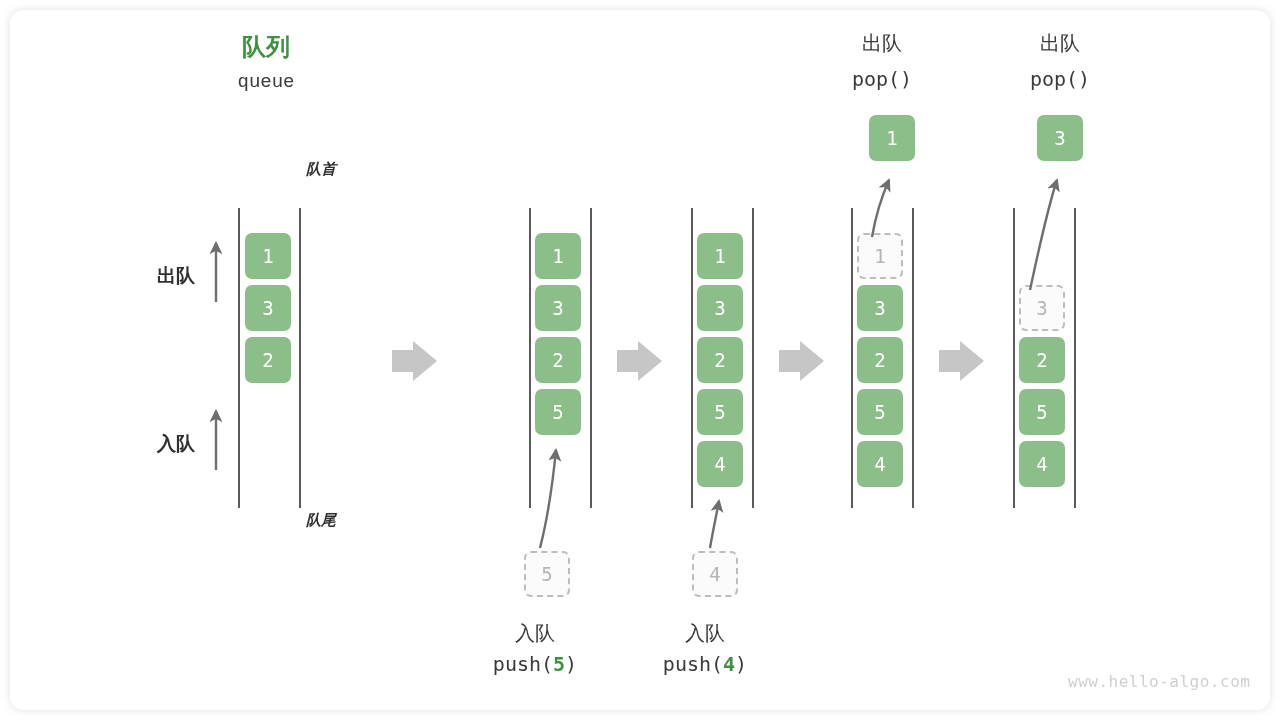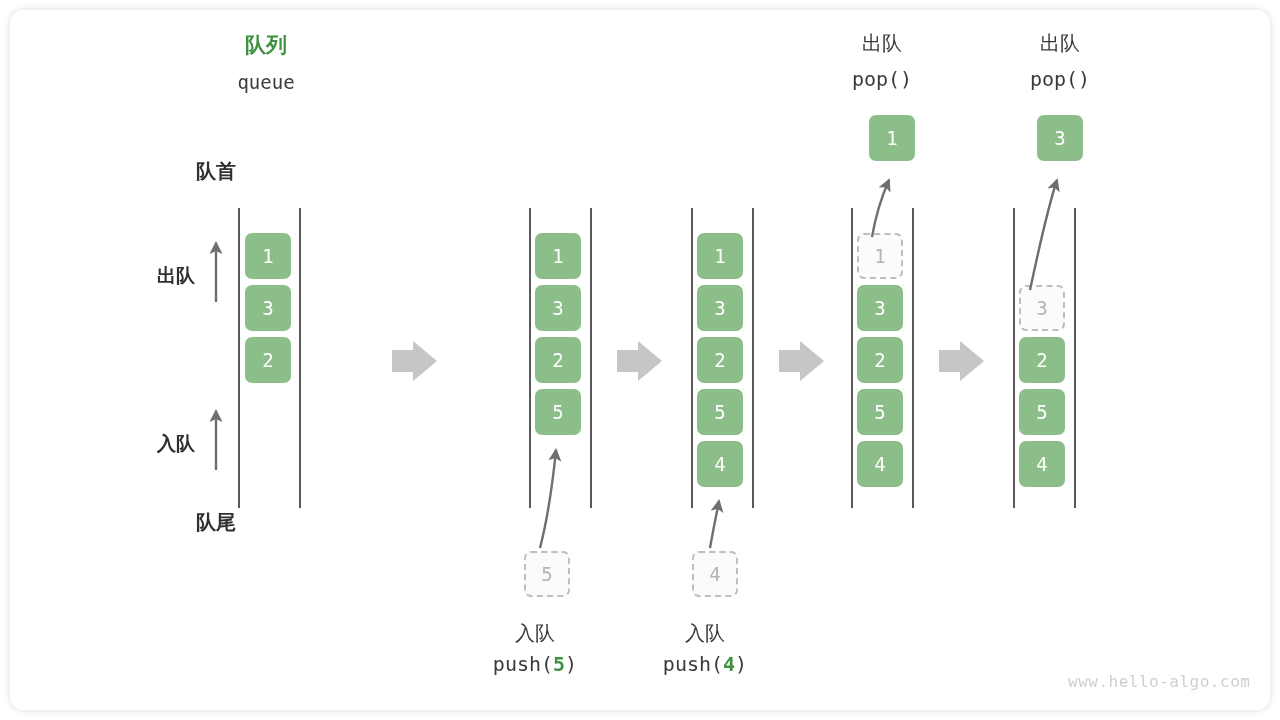--- a/index.html
+++ b/index.html
@@ -36,35 +36,36 @@
   }
   
   .lbl {
     position: absolute;
     white-space: pre;
     line-height: 1.28;
     color: #3a3a3a;
   }
   .title-cn {
     font-weight: bold;
-    font-size: 21px;
+    font-size: 24px;
     color: #3e9140;
     text-align: center;
   }
   .title-en {
     font-family: "DejaVu Sans Mono", "Liberation Mono", monospace;
     font-size: 19px;
     color: #3a3a3a;
     text-align: center;
   }
   .hdr-cn {
     font-weight: bold;
-    font-size: 20px;
+    font-size: 15px;
     color: #2f2f2f;
-    text-align: left;
+    text-align: right;
+    font-style: italic;
   }
   .op-cn {
     font-size: 20px;
     color: #3a3a3a;
     text-align: center;
   }
   .op-code {
     font-family: "DejaVu Sans Mono", "Liberation Mono", monospace;
     font-size: 20px;
     color: #3a3a3a;
@@ -124,21 +125,21 @@
   }
 </style>
 </head>
 <body>
 
 <div id="stage">
   <div class="card"></div>
   <div class="canvas">
 
     <div class="lbl title-cn" style="left:196px; top:32px; width:140px;">队列</div>
-    <div class="lbl title-en" style="left:196px; top:70px; width:140px;">queue</div>
+    <div class="lbl title-en" style="left:196px; top:70px; width:140px;font-family:Liberation Mono, monospace;">queue</div>
 
     <div class="lbl hdr-cn" style="left:196px; top:159px; width:140px;">队首</div>
     <div class="lbl hdr-cn" style="left:196px; top:510px; width:140px;">队尾</div>
 
     <div class="lbl side-cn" style="left:110px; top:264px; width:85px;">出队</div>
     <div class="lbl side-cn" style="left:110px; top:432px; width:85px;">入队</div>
 
     <div class="rail" style="left:238px; top:208px; height:300px;"></div>
     <div class="rail" style="left:299px; top:208px; height:300px;"></div>
     <div class="cell filled" style="left:245px; top:233px;">1</div>

